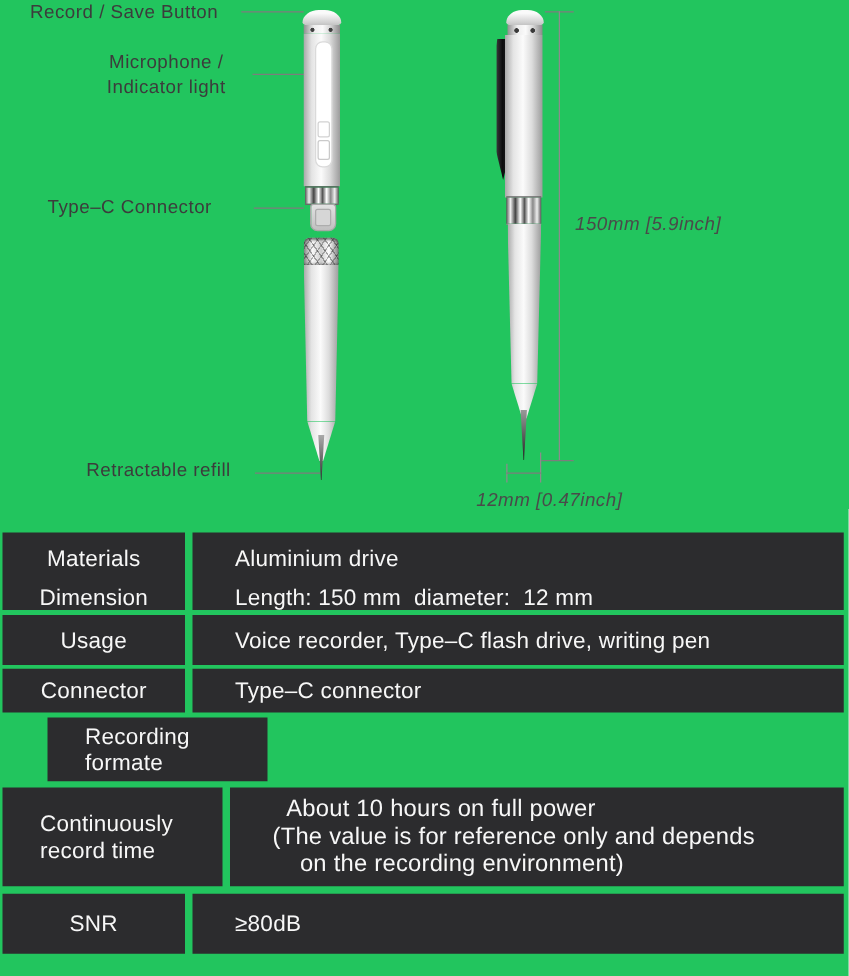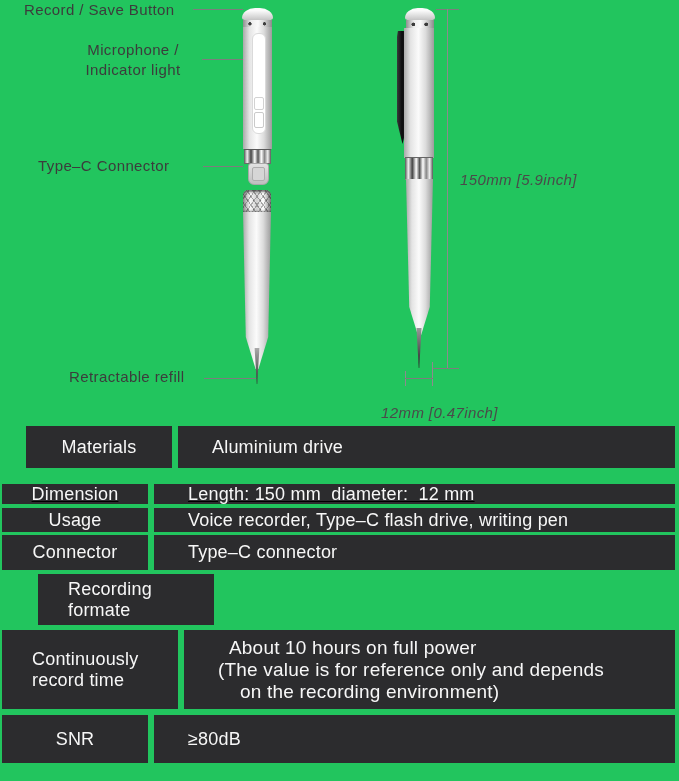--- a/index.html
+++ b/index.html
@@ -86,34 +86,34 @@
 
   
   .dim-top-tick { left:436px; top:9px;  width:23px; }
   .dim-vline    { left:447px; top:9px;  height:359px; }
   .dim-bot-tick { left:433px; top:368px; width:26px; }
   .dim-d-left   { left:405px; top:371px; height:15px; }
   .dim-d-right  { left:432px; top:362px; height:24px; }
   .dim-d-hline  { left:405px; top:378px; width:28px; }
   .dim-label { color:#4a4a4a; font-size:15px; letter-spacing:0.4px; white-space:nowrap;font-style:italic; }
   .dim-h-label { left:460px; top:171px; }
-  .dim-d-label { left:381px; top:404px; }
+  .dim-d-label { left:381px; top:392px; }
 
   
   .spec-table { position:absolute; left:2px; top:426px; width:673px; }
   .trow { display:flex; }
   .tlabel { width:146px; background:#2c2c2e; color:#f7f7f7; font-size:18px;
     display:flex; align-items:center; justify-content:center; text-align:center;
     white-space:pre-line; line-height:21px; letter-spacing:0.2px; }
   .tvalue { flex:1; margin-left:6px; background:#2c2c2e; color:#f7f7f7; font-size:18px;
     display:flex; align-items:center; padding-left:34px;
     white-space:pre-wrap; letter-spacing:0.2px; }
-  .trow:nth-child(1) { height:42px;margin-left:24px; }
-  .trow:nth-child(2) { margin-top:16px; height:20px;text-decoration:underline; }
-  .trow:nth-child(3) { margin-top:4px; height:24px; }
+  .trow:nth-child(1) { height:42px; }
+  .trow:nth-child(2) { margin-top:0; height:20px; }
+  .trow:nth-child(3) { margin-top:4px; height:40px; }
   .trow:nth-child(4) { margin-top:3px; height:35px; }
   .trow:nth-child(5) { margin-top:4px; height:51px;padding-left:36px; }
   .trow:nth-child(6) { margin-top:5px; height:79px; }
   .trow:nth-child(7) { margin-top:6px; height:48px; }
   .trow:nth-child(5) .tlabel,
   .trow:nth-child(6) .tlabel { justify-content:flex-start; padding-left:30px; text-align:left; }
   .trow:nth-child(6) .tvalue { font-size:19px; line-height:22px; }
 </style>
 </head>
 <body>

